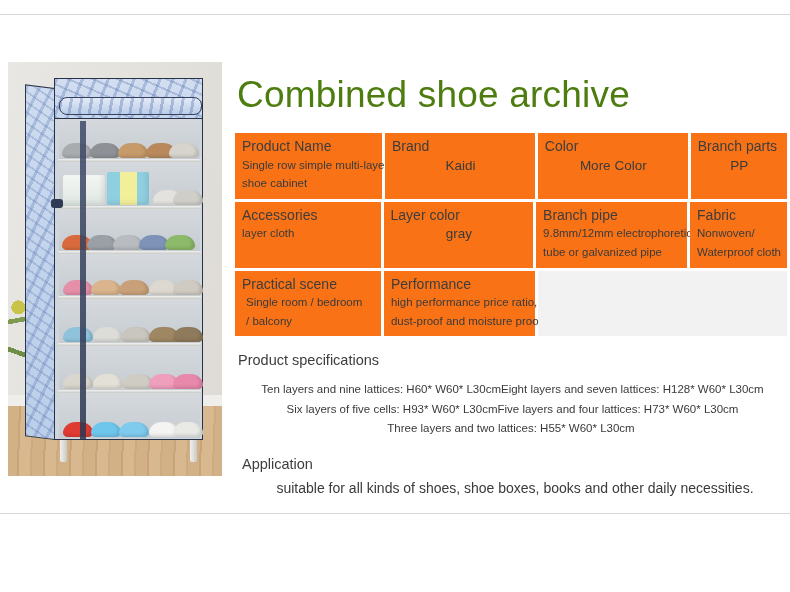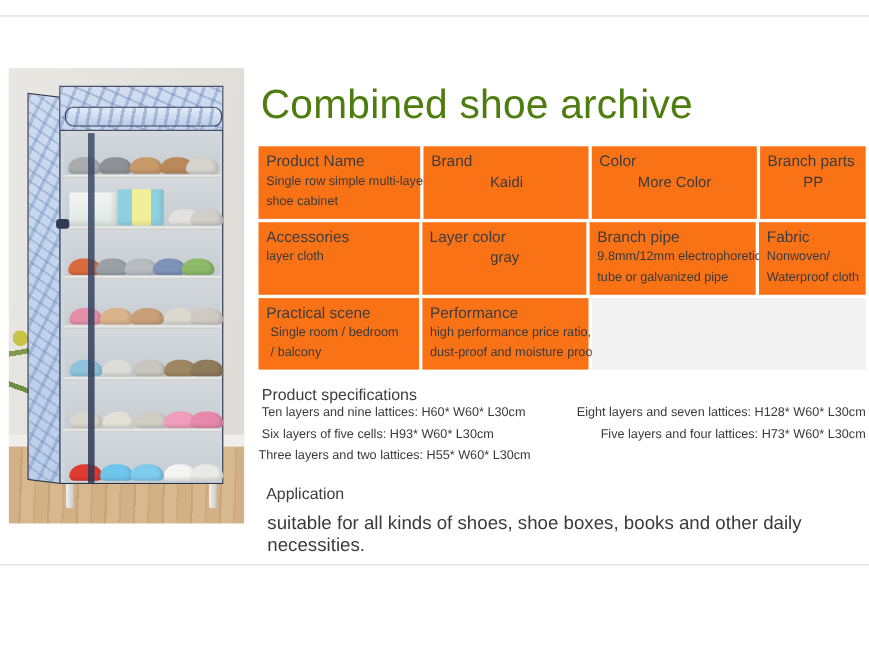--- a/index.html
+++ b/index.html
@@ -183,44 +183,46 @@
   .w-scene { width: 147px; }
   .w-perf { width: 151px; }
   .w-blank { width: 251px; }
 
   .section-head {
     font-size: 14.5px;
     color: #3d3d3d;
     margin: 16px 0 0 3px;
   }
   .spec-list {
-    margin-top: 0;
+    margin-top: 14px;
     display: flex;
     flex-direction: column;
     gap: 4px;
+    align-items: center;
   }
   .spec-line {
     display: flex;
     justify-content: space-between;
     font-size: 11.5px;
     color: #3a3a3a;
     line-height: 1.35;
   }
   .spec-line .l { padding-left: 3px; }
   .spec-line .r { text-align: right; }
 
   .app-head {
     font-size: 14.5px;
     color: #3d3d3d;
     margin: 19px 0 0 7px;
   }
   .app-text {
-    font-size: 17px;
+    font-size: 14px;
     color: #3a3a3a;
     margin: 8px 0 0 8px;
+    text-align: center;
   }
 </style>
 </head>
 <body>
 
 <div class="rule top"></div>
 
 <div class="photo">
   <div class="ph-wall"></div>
   <div class="ph-skirt"></div>

